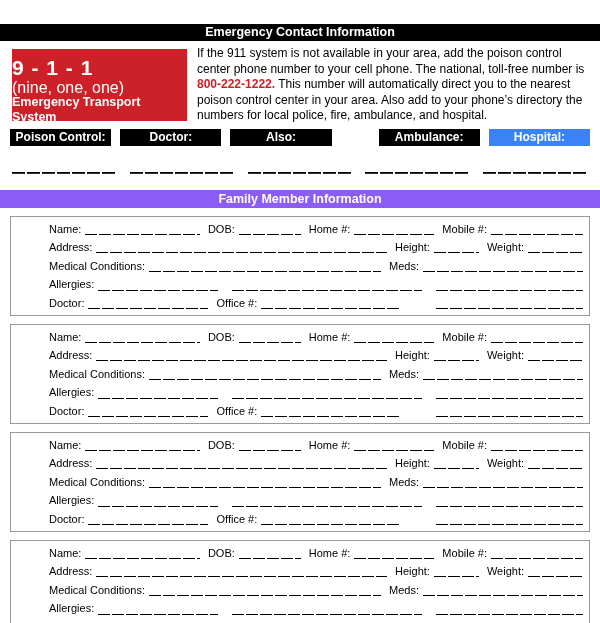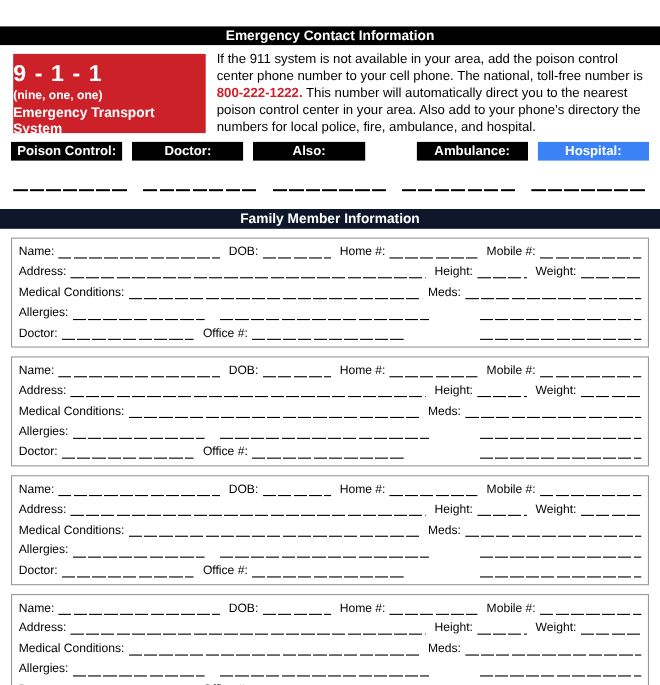--- a/index.html
+++ b/index.html
@@ -25,21 +25,21 @@
 
   
   .intro-row { display: flex; margin: 8px 12px 0 12px; gap: 10px; }
   .nine11-box {
     flex: 0 0 175px; height: 65px;
     background: #cd2129;
     color: #fff; text-align: left;
     padding-top: 7px; box-sizing: content-box;
   }
   .n911 { font-size: 21px; font-weight: bold; line-height: 24px; letter-spacing: 1px; }
-  .n911-words { font-size: 11px; font-weight: bold; line-height: 15px; }
+  .n911-words { font-size: 16px; font-weight: normal; line-height: 15px; }
   .n911-sub { font-size: 12.5px; font-weight: bold; line-height: 15px; }
   .intro-text {
     flex: 1 1 auto; margin: -3px 0 0 0;
     font-size: 12px; line-height: 15.5px;
   }
   .phone { color: #cd2129; font-weight: bold; }
 
   
   .contact-bars { display: flex; gap: 9px; margin: 5px 10px 0 10px; }
   .contact-bar {
@@ -58,21 +58,21 @@
   
   .member-list { margin: 8px 10px 0 10px; }
   .member-block {
     box-sizing: border-box;
     height: 100px;
     border: 1.5px solid #999999;
     margin-bottom: 8px;
     padding: 3px 6px 2px 6px;
     background: #fff;
   }
-  .frow { display: flex; height: 18.6px; align-items: flex-end; gap: 8px; }
+  .frow { display: flex; height: 18.6px; align-items: flex-end; gap: 8px; margin-left: 32px; }
   .field { display: flex; min-width: 0; }
   .field.grow { flex: 1 1 auto; }
   .lbl { white-space: nowrap; font-size: 11px; line-height: 18.6px; padding-right: 4px; }
   .line {
     align-self: flex-end;
     height: 2px; margin-bottom: 3px;
     background-image: repeating-linear-gradient(to right, #000 0 12px, rgba(0,0,0,0) 12px 14px);
     background-repeat: no-repeat; background-position: 0 100%; background-size: 100% 1.3px;
   }
   .field .line.fill { flex: 1 1 auto; }
@@ -115,21 +115,21 @@
   </div>
 
   <div class="contact-blanks">
     <div class="contact-blank"></div>
     <div class="contact-blank"></div>
     <div class="contact-blank"></div>
     <div class="contact-blank"></div>
     <div class="contact-blank"></div>
   </div>
 
-  <div class="section-bar family" style="background: #0f172a; color: rgb(255, 255, 255);">
+  <div class="section-bar family" style="background: #8b5cf6; color: rgb(255, 255, 255);">
     <span>Family Member Information</span>
   </div>
 
   <div class="member-list" id="member-list">
   <div class="member-block" style="border-color: rgb(153, 153, 153);">
     <div class="frow">
       <span class="field grow">
         <span class="lbl">Name:</span>
         <span class="line fill"></span>
       </span>

